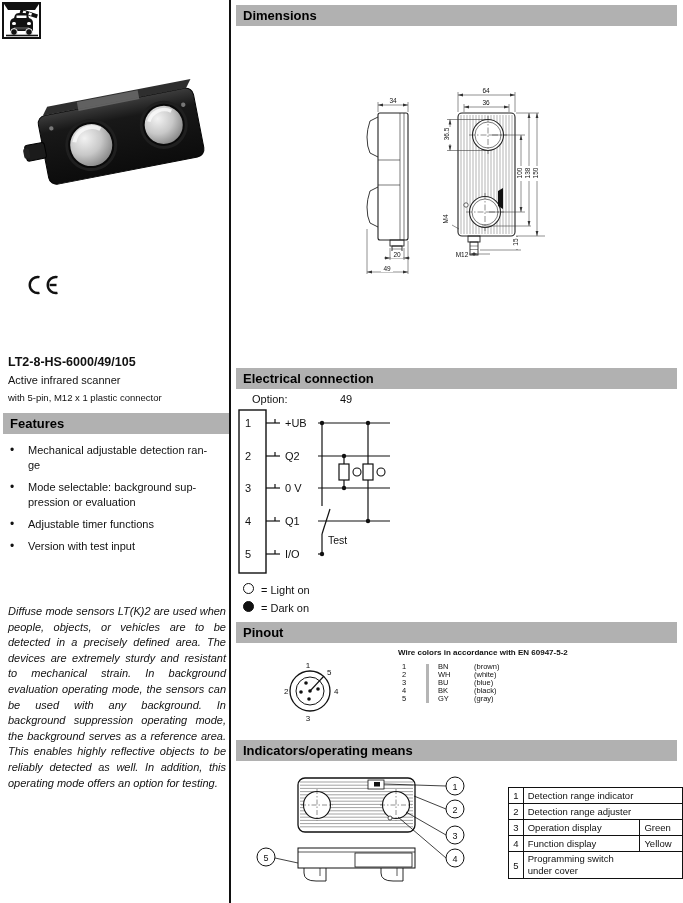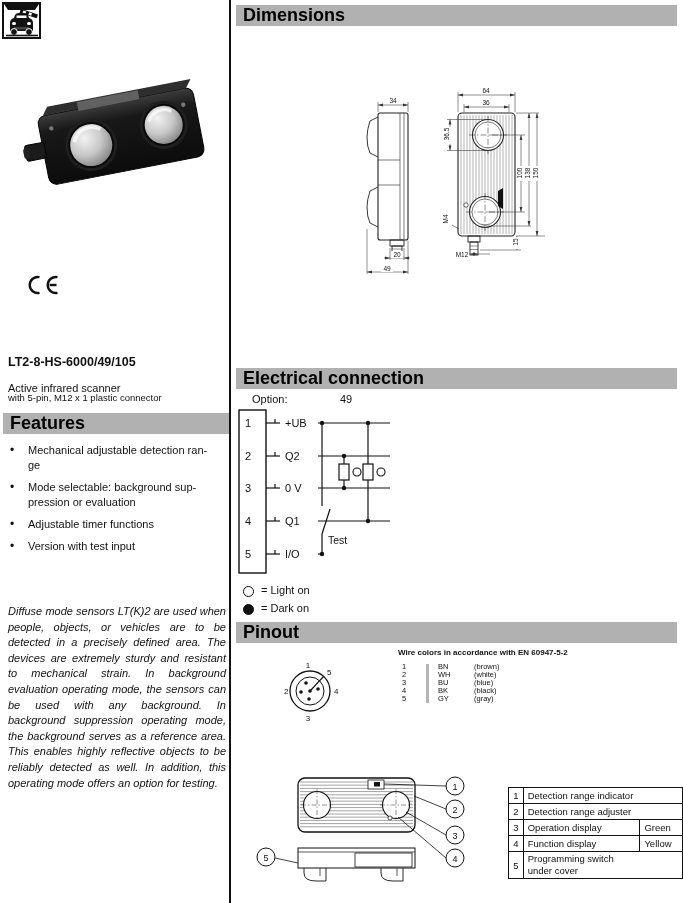--- a/index.html
+++ b/index.html
@@ -1,34 +1,34 @@
 <!DOCTYPE html>
 <html><head>
 <meta charset="utf-8">
 <style>
   html,body{margin:0;padding:0;background:#fff;}
   body{font-family:"Liberation Sans","DejaVu Sans",sans-serif;color:#111;}
   .page{position:relative;width:683px;height:903px;background:#fff;overflow:hidden;}
   .divider{position:absolute;left:229px;top:0;width:2px;height:903px;background:#111;}
-  .bar{position:absolute;height:21px;background:#b1b1b1;font-weight:bold;font-size:18px;line-height:21px;padding-left:7px;box-sizing:border-box;color:#000;}
+  .bar{position:absolute;height:21px;background:#b1b1b1;font-weight:bold;font-size:13px;line-height:21px;padding-left:7px;box-sizing:border-box;color:#000;}
   .bar.left{left:3px;width:226px;}
   .bar.right{left:236px;width:441px;}
   .abs{position:absolute;}
   .model-number{font-weight:bold;font-size:12.5px;text-align:right;}
-  .t11{font-size:11px;margin-top:8px;}
+  .t11{font-size:11px;}
   .t95{font-size:9.5px;}
   .bullets{position:absolute;left:8px;top:443px;width:220px;}
   .bullet-item{display:flex;margin-bottom:7px;font-size:11px;line-height:15px;}
   .bullet-dot{width:18px;flex:0 0 18px;padding-left:2px;}
   .bullet-dot::before{content:"\2022";font-size:12px;}
   .bullet-text{white-space:pre-line;}
   .prodinfo{position:absolute;left:8px;top:604px;width:218px;font-size:11px;line-height:15.6px;text-align:justify;font-style:italic;}
   .optline{position:absolute;left:252px;top:393px;font-size:11px;text-align:right;}
   .optline .optval{position:absolute;left:88px;top:0;}
-  .legend-row{position:absolute;font-size:11px;line-height:14px;display:flex;align-items:flex-end;}
+  .legend-row{position:absolute;font-size:11px;line-height:14px;display:flex;align-items:flex-start;}
   .sym{display:inline-block;width:9px;height:9px;border:1.4px solid #111;border-radius:50%;margin-right:7px;}
   .sym.filled{background:#111;}
   .wire-note{position:absolute;left:398px;top:648px;font-size:8px;font-weight:bold;}
   .wire-table{position:absolute;left:402px;top:663px;font-size:7.5px;line-height:8px;}
   .wire-row{display:flex;height:8px;align-items:center;}
   .wire-pin{width:22px;}
   .wire-code{width:36px;padding-left:14px;}
   .wire-color{width:60px;}
   .wire-bar{position:absolute;left:24px;top:1px;width:3px;height:39px;background:#b5b5b5;}
   table.ind{position:absolute;left:508px;top:787px;border-collapse:collapse;font-size:9.5px;}
@@ -403,20 +403,23 @@
       <span class="wire-code">BK</span>
       <span class="wire-color">(black)</span>
     </div>
     <div class="wire-row">
       <span class="wire-pin">5</span>
       <span class="wire-code">GY</span>
       <span class="wire-color">(gray)</span>
     </div>
   </div>
 
+  <div class="bar right" style="top:740px">
+    <span>Indicators/operating means</span>
+  </div>
 
   <svg class="abs" style="left:240px;top:768px" width="240" height="125" viewBox="0 0 240 125">
     <g stroke="#111" fill="none">
       <rect x="58" y="10" width="117" height="54" rx="7" stroke-width="1.3"></rect>
     </g>
     <g stroke="#444" stroke-width="0.5">
       <line x1="60" y1="14" x2="173" y2="14"></line>
         <line x1="60" y1="17.2" x2="173" y2="17.2"></line>
       <line x1="60" y1="20.4" x2="173" y2="20.4"></line>
         <line x1="60" y1="23.6" x2="173" y2="23.6"></line>

